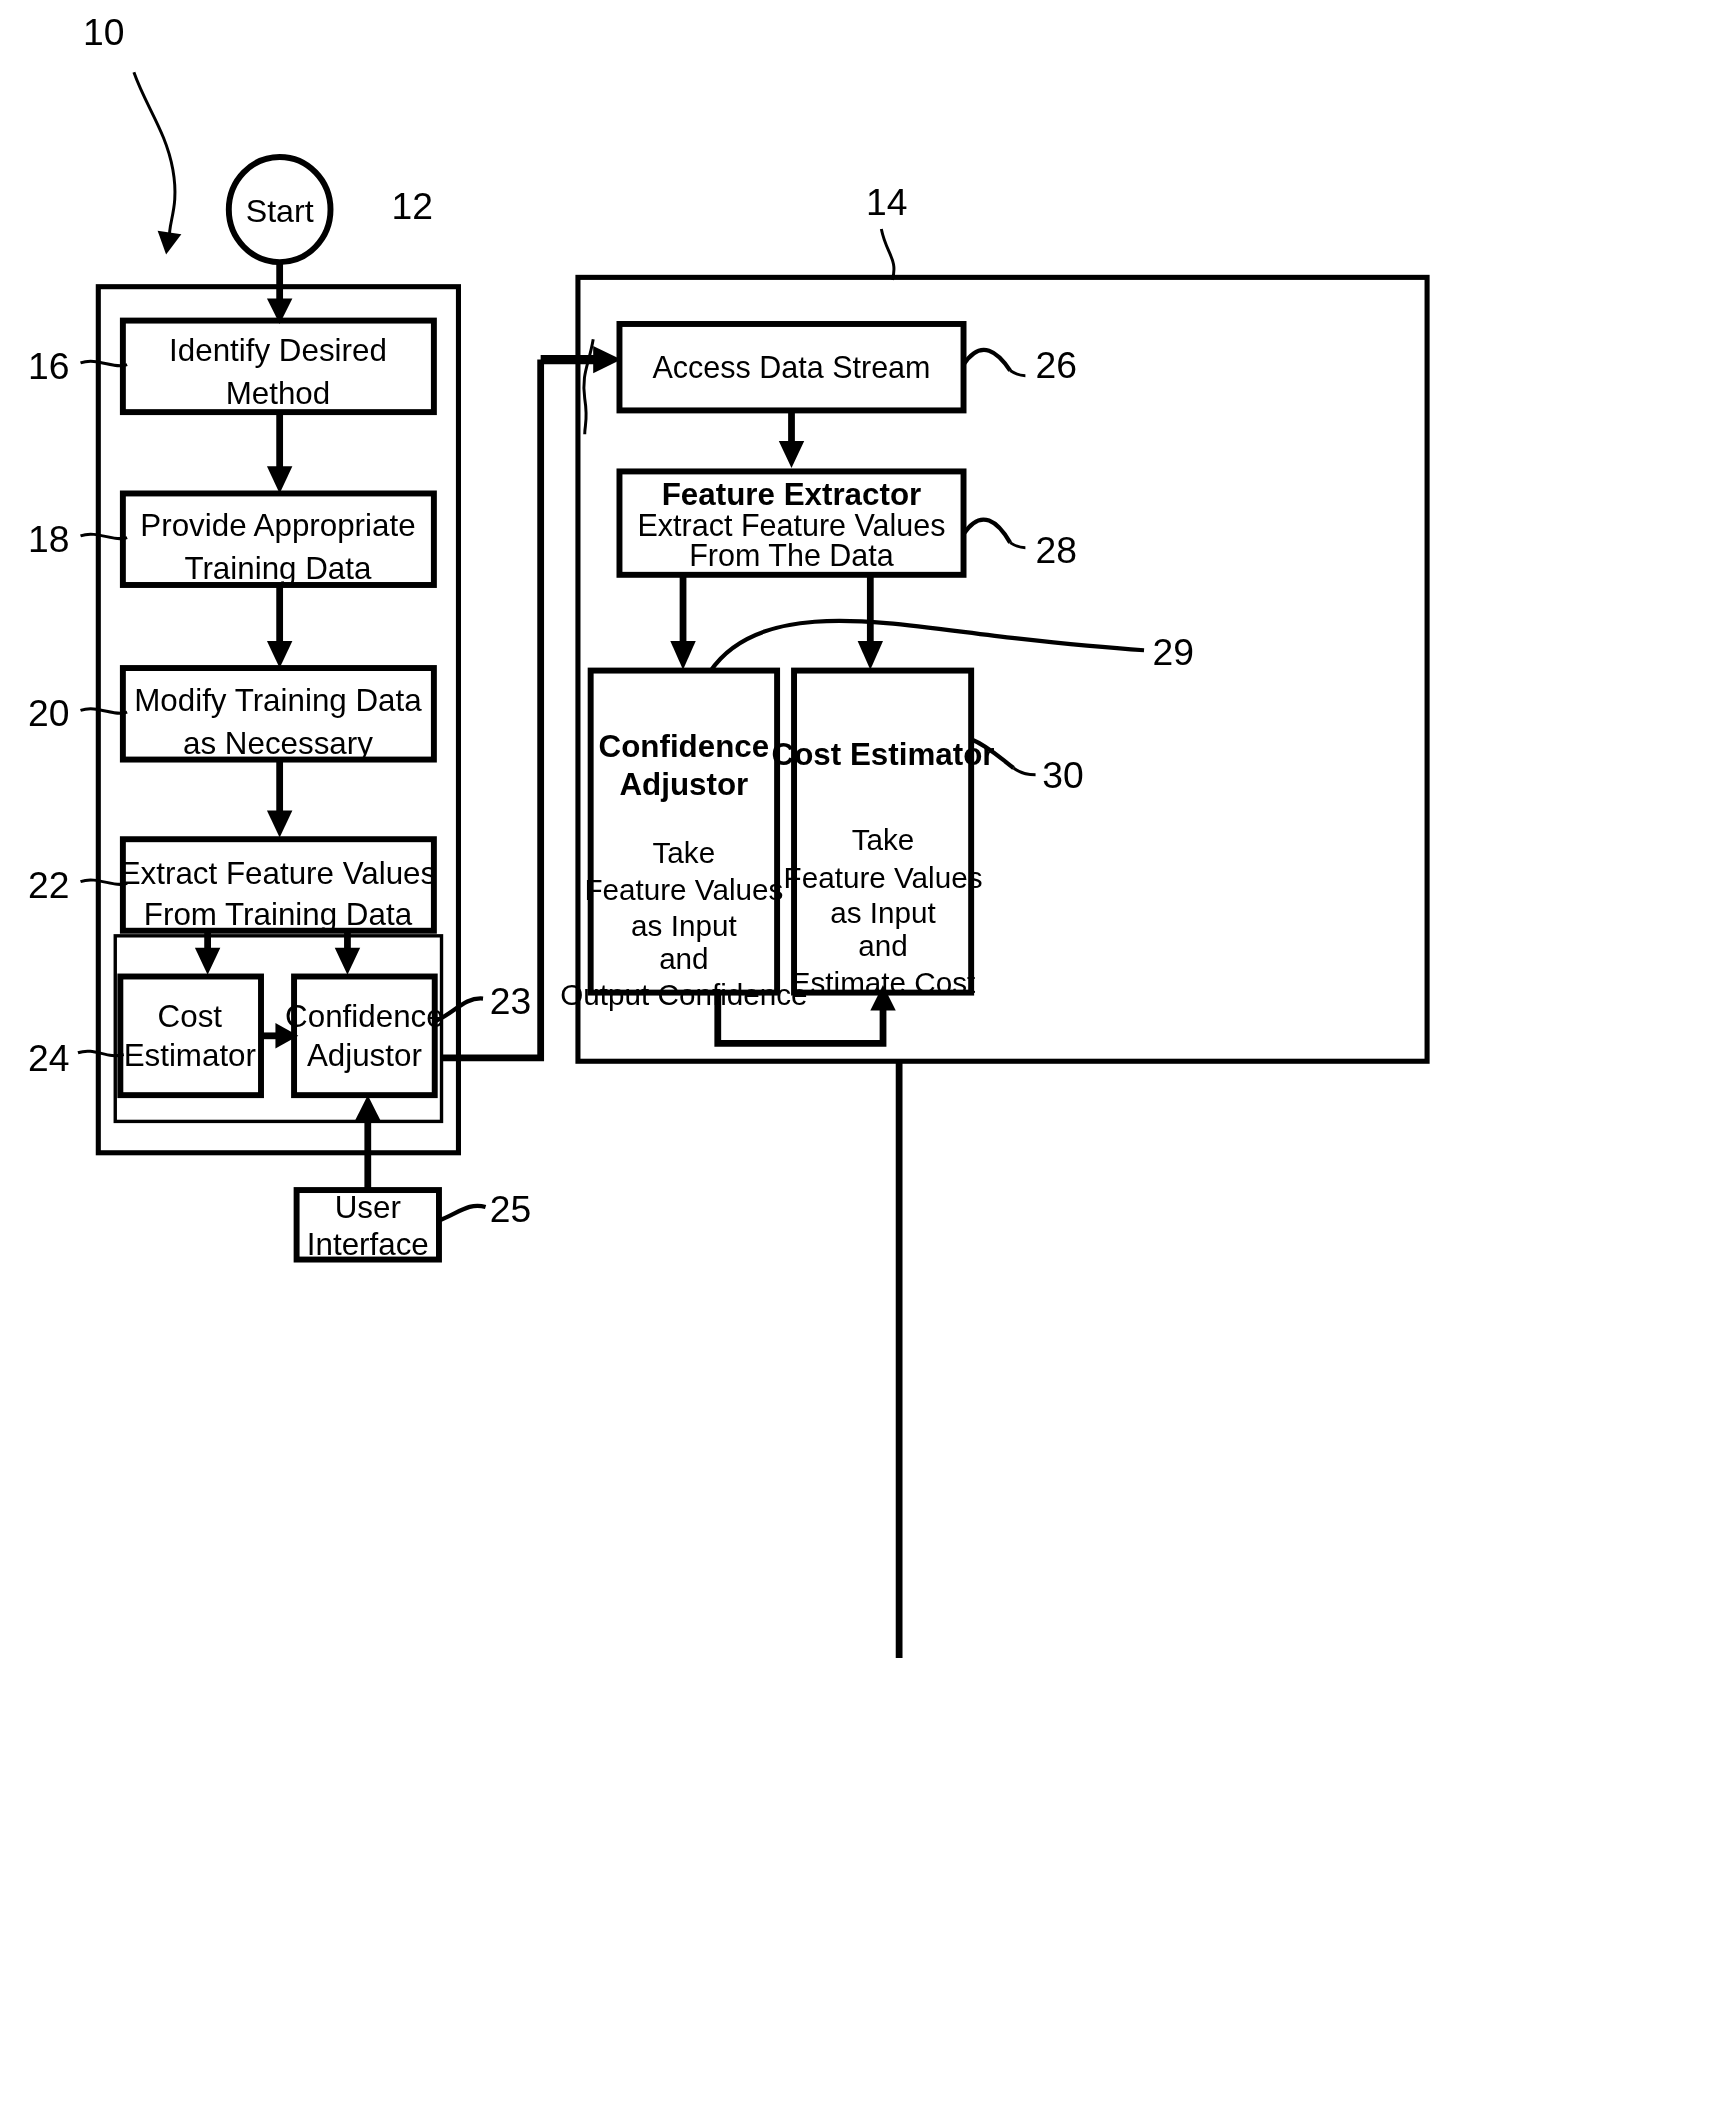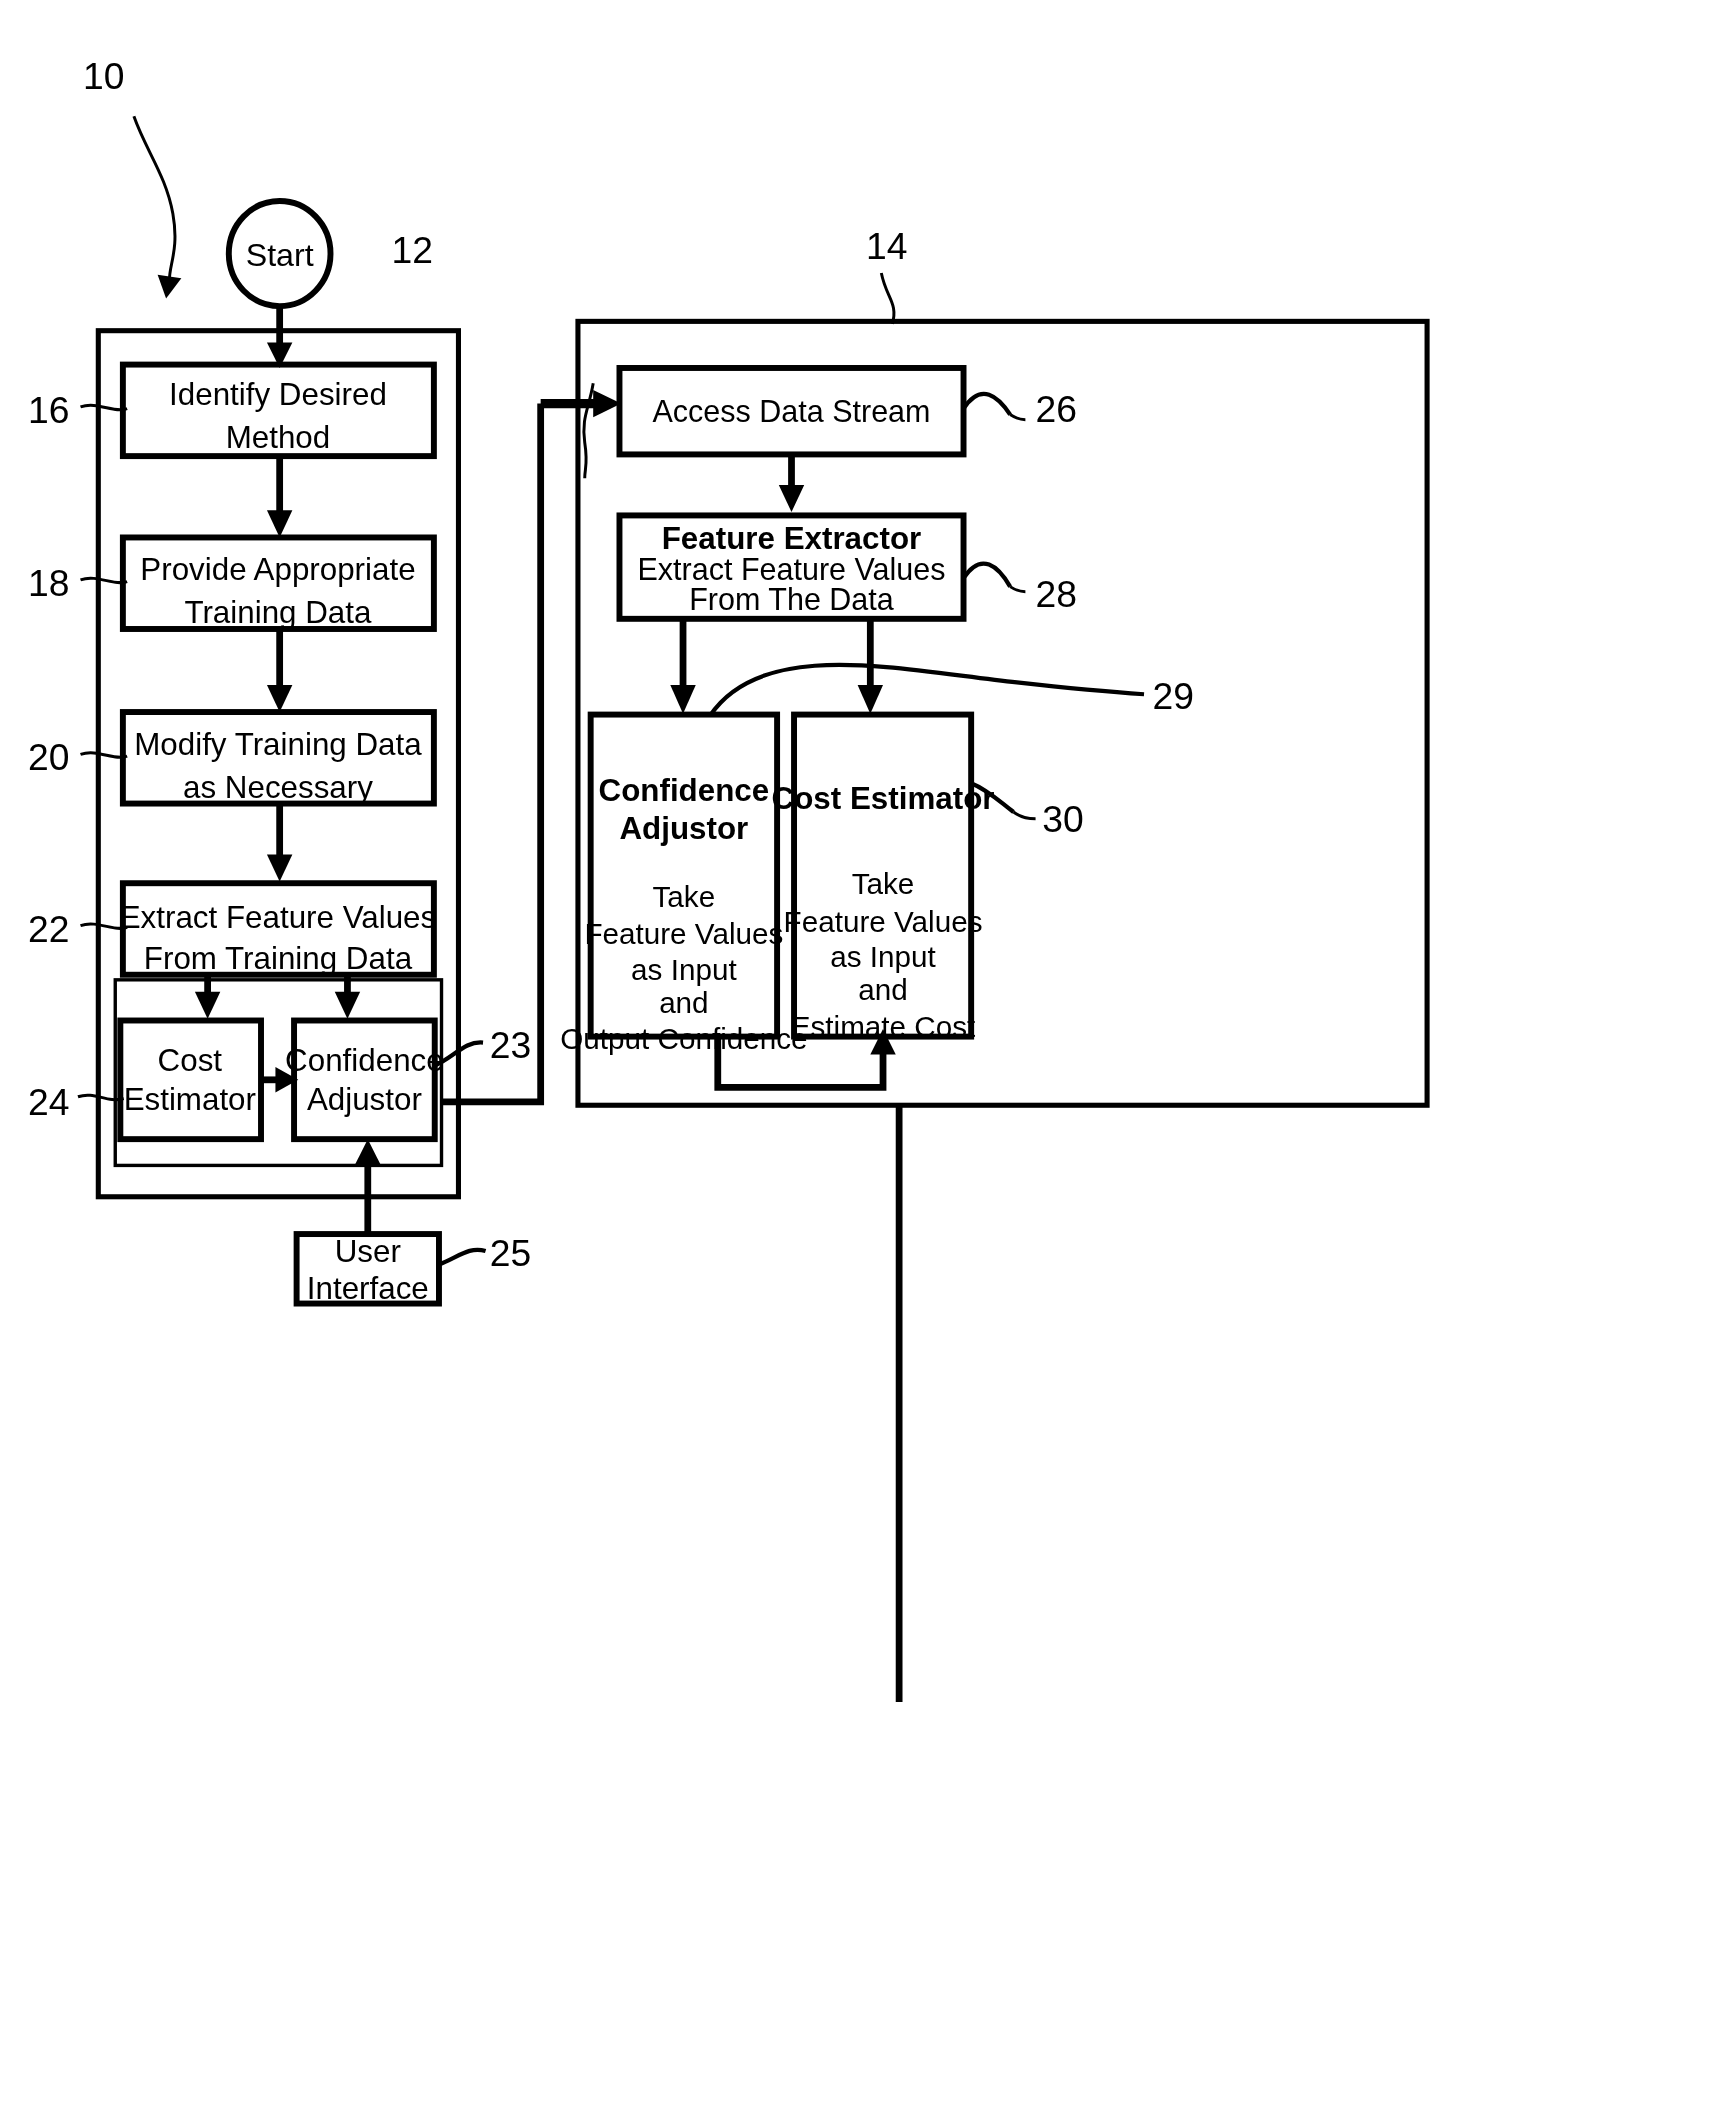--- a/index.html
+++ b/index.html
@@ -6,21 +6,20 @@
     margin: 0;
     padding: 0;
     background: #ffffff;
   }
   #figure-root {
     position: relative;
     width: 1733px;
     height: 1658px;
     background: #ffffff;
     font-family: "Liberation Sans", sans-serif;
-    margin-top: 44px;
   }
   svg#figure-svg {
     position: absolute;
     top: 0;
     left: 0;
     width: 1733px;
     height: 2103px;
     display: block;
   }
   .box-line   { fill: none; stroke: #000000; stroke-width: 7; }

